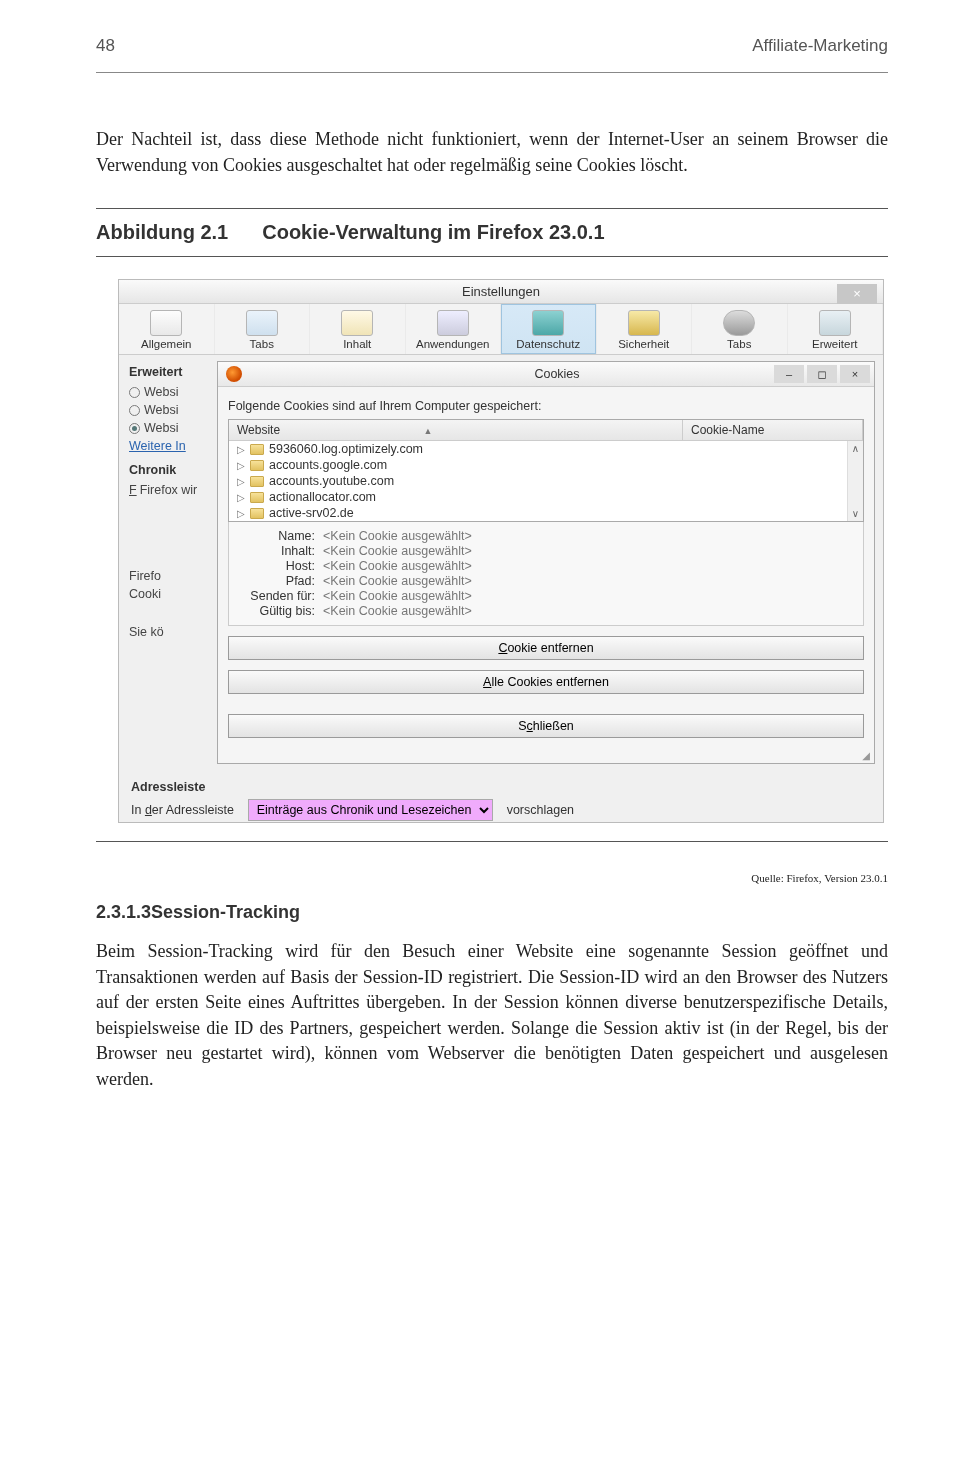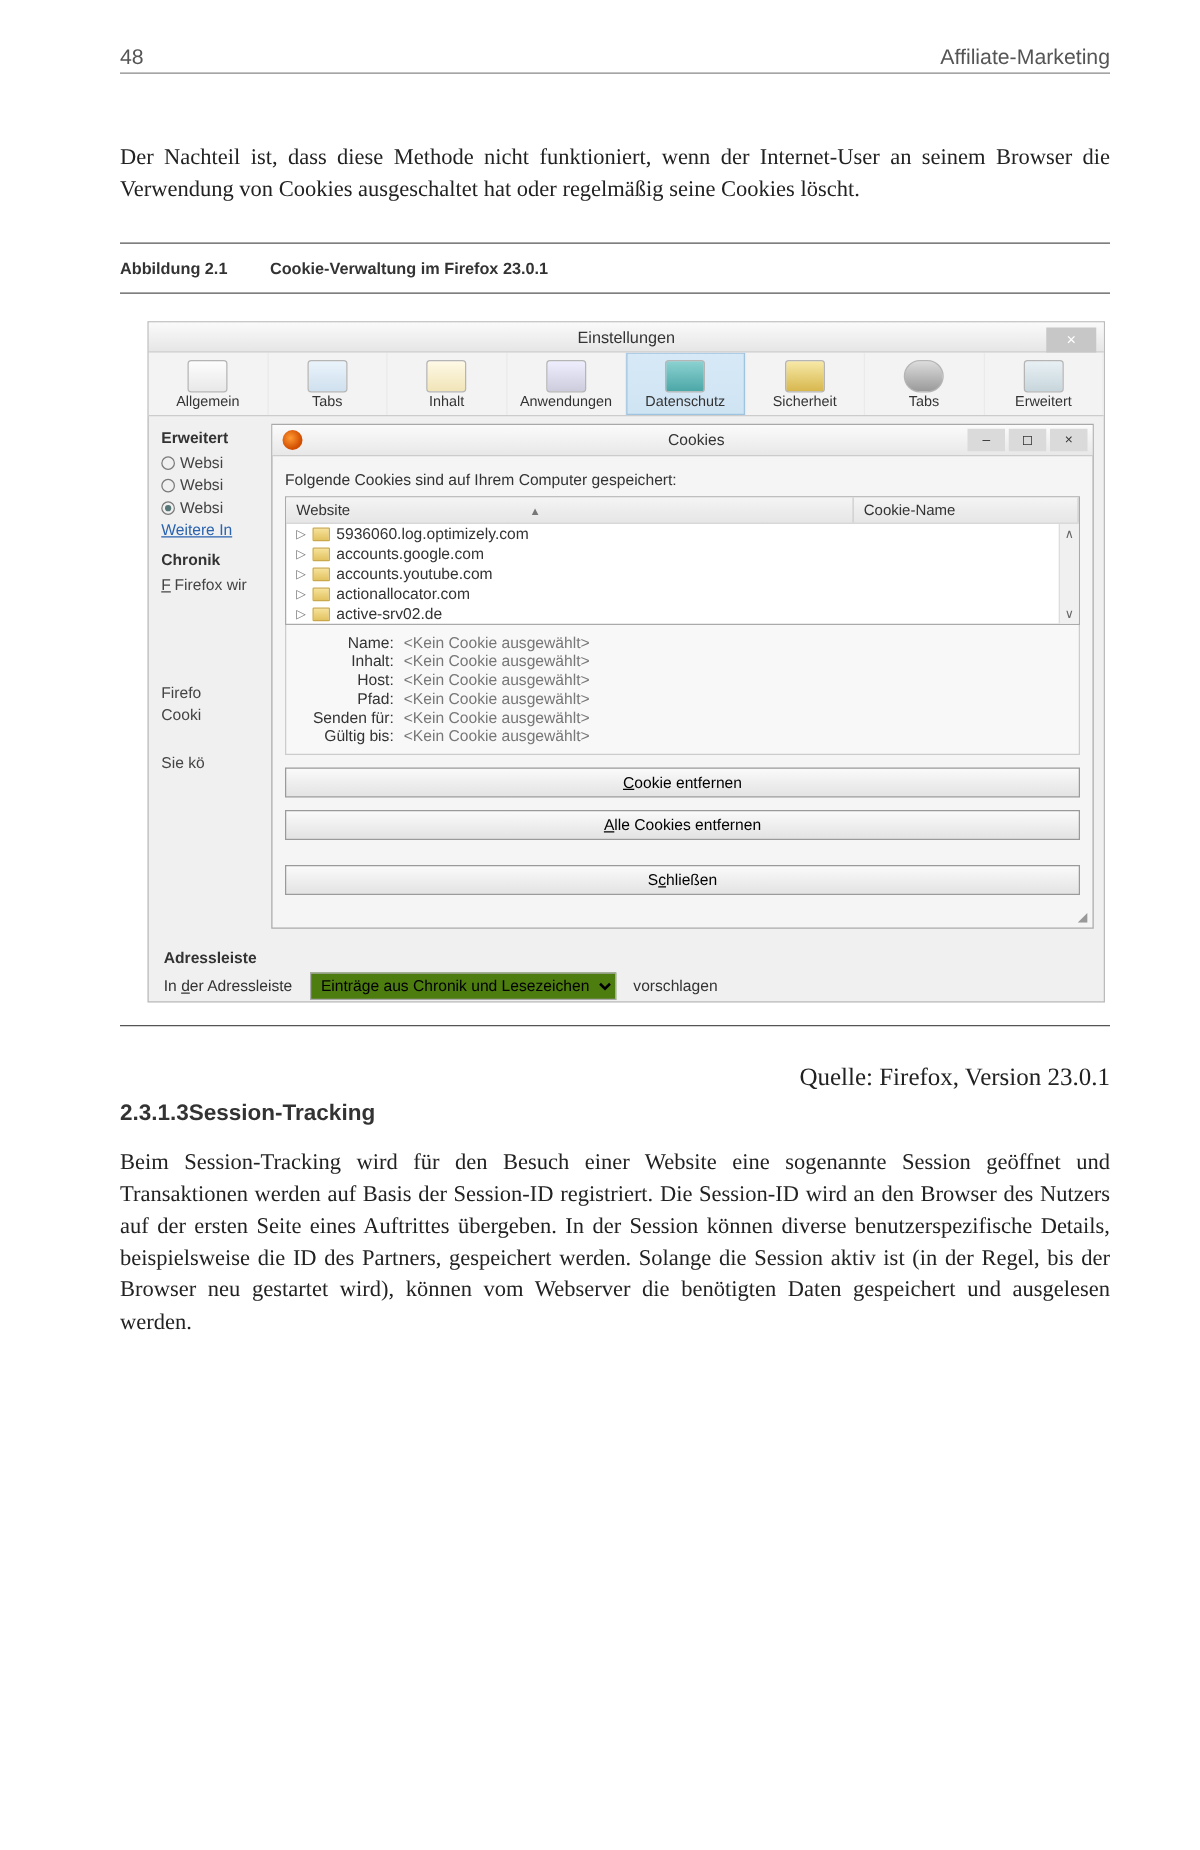--- a/index.html
+++ b/index.html
@@ -1,22 +1,22 @@
 <!DOCTYPE html>
 <html><head>
 <meta charset="utf-8">
 <style>
   * { margin:0; padding:0; box-sizing:border-box; }
   body { background:#fff; font-family:Georgia,'Times New Roman',serif; color:#222; width:960px; }
   .page { padding:36px 72px 48px 96px; }
-  .header { display:flex; justify-content:space-between; font-family:'Trebuchet MS',Arial,sans-serif; font-size:17px; color:#555; border-bottom:1px solid #888; padding-bottom:2px; margin-bottom:54px; }
+  .header { display:flex; justify-content:space-between; font-family:'Trebuchet MS',Arial,sans-serif; font-size:17px; color:#555; border-bottom:1px solid #888; padding-bottom:16px; margin-bottom:54px; }
   .paragraph { font-size:18px; line-height:1.42; text-align:justify; margin-bottom:30px; hyphens:auto; }
-  .caption-row { border-top:1px solid #555; border-bottom:1px solid #555; padding:12px 0; margin-bottom:22px; font-family:'Trebuchet MS',Arial,sans-serif; font-size:13px; font-weight:bold; color:#333; display:flex; gap:34px; }
+  .caption-row { border-top:1px solid #555; border-bottom:1px solid #555; padding:12px 0; margin-bottom:22px; font-family:'Trebuchet MS',Arial,sans-serif; font-size:20px; font-weight:bold; color:#333; display:flex; gap:34px; }
   .bottom-rule { border-top:1px solid #555; margin:18px 0 30px 0; }
-  .source { text-align:right; font-size:20px; margin-bottom:6px; }
+  .source { text-align:right; font-size:11px; margin-bottom:18px; }
   .subhead { display:flex; font-family:'Trebuchet MS',Arial,sans-serif; font-size:18px; font-weight:bold; color:#333; margin-bottom:16px; }
 
   
   .shot-outer { background:#f0f0f0; border:1px solid #bbb; margin:0 4px 6px 22px; font-family:'Segoe UI',Tahoma,Arial,sans-serif; font-size:12.5px; color:#333; }
   .titlebar { background:linear-gradient(#fafafa,#e6e6e6); display:flex; justify-content:center; align-items:center; padding:4px 0; position:relative; border-bottom:1px solid #ccc; font-size:13px;}
   .titlebar .close { position:absolute; right:6px; top:4px; width:40px; height:20px; background:#c7c7c7; color:#fff; text-align:center; line-height:20px; font-size:13px; }
   .toolbar { display:flex; background:#f3f3f3; border-bottom:1px solid #ccc; }
   .tbtn { flex:1; text-align:center; padding:6px 2px 4px 2px; font-size:11.5px; border-right:1px solid #eaeaea; }
   .tbtn.active { background:linear-gradient(#d7e9f7,#cfe4f3); box-shadow:inset 0 0 0 1px #9fc4df; }
   .tbtn .ico { width:32px; height:26px; margin:0 auto 2px; border:1px solid #b5b5b5; border-radius:3px; background:linear-gradient(#fafafa,#e1e1e1); }
@@ -60,21 +60,21 @@
   .drow { display:flex; gap:8px; margin:1px 0;}
   .drow .k{ width:76px; text-align:right;}
   .drow .v{ color:#777;}
   .btnrow { display:flex; gap:10px; margin-top:10px;flex-direction:column;}
   .btnrow button, .resizer{ font-family:inherit;}
   .btnrow button { background:linear-gradient(#fafafa,#e3e3e3); border:1px solid #9a9a9a; padding:4px 12px; font-size:12.5px;}
   .btnrow .spacer{ flex:1;}
   .resizer { text-align:right; padding:2px 4px 2px 0; color:#999; font-size:10px;}
   .adress { padding:8px 10px 1px 12px; font-size:12.5px;}
   .adress .lbl{ font-weight:bold; margin-bottom:5px;}
-  .adress select{ border:1px solid #aaa; padding:2px 4px; font-size:12.5px; background:#4d7c0f;}
+  .adress select{ border:1px solid #aaa; padding:2px 4px; font-size:12.5px; background:#f0abfc;}
   .underline{ text-decoration:underline;}
 </style>
 </head>
 <body>
 
 <div class="page">
 
   <div class="header">
     <span>48</span>
     <span>Affiliate-Marketing</span>

